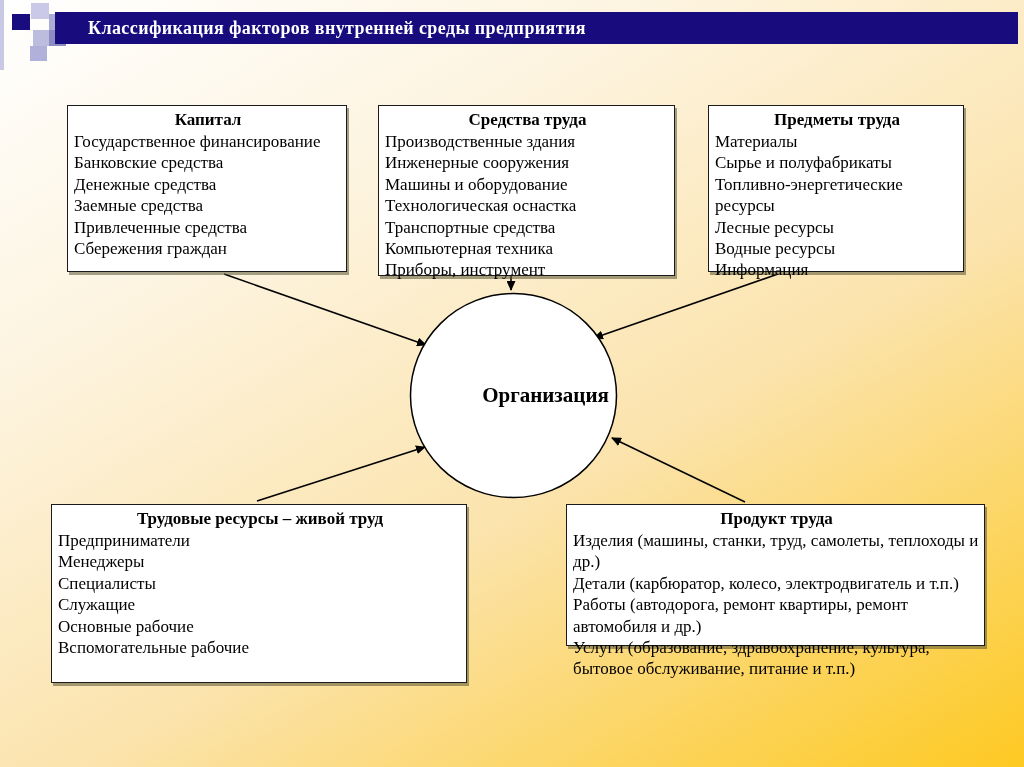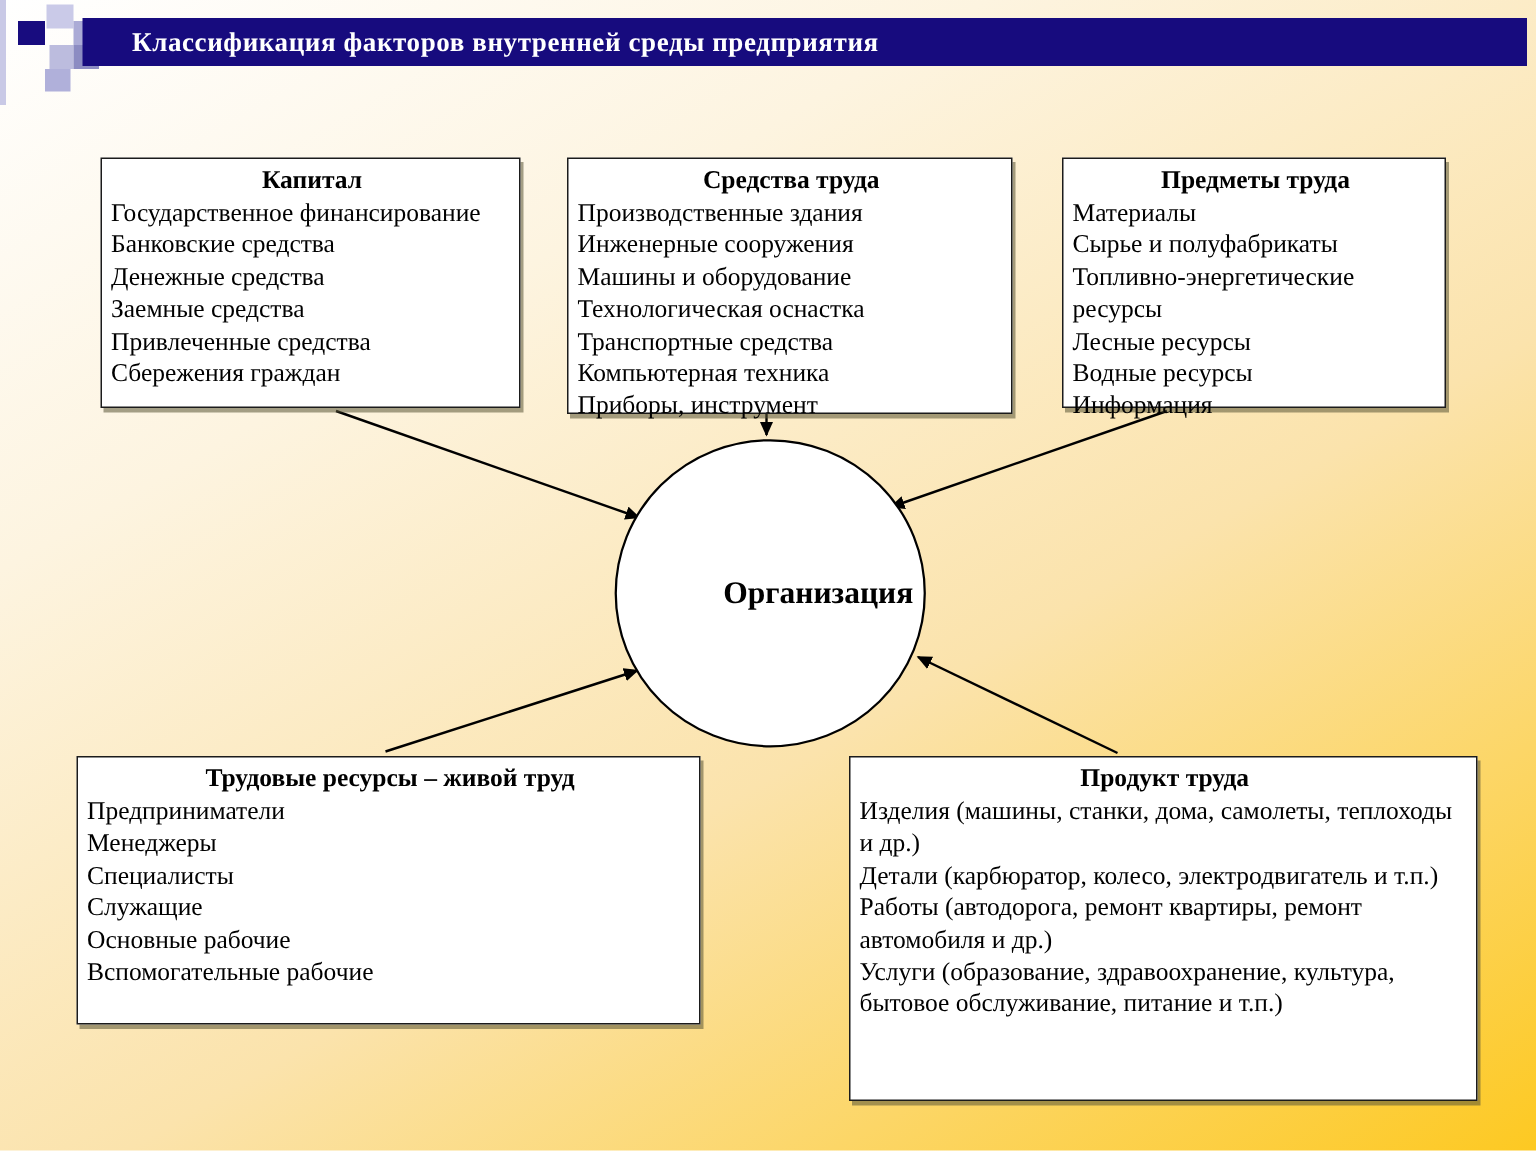--- a/index.html
+++ b/index.html
@@ -34,21 +34,21 @@
     box-shadow:2px 3px 0 rgba(90,85,55,.55);
     box-sizing:border-box; padding:2px 4px 0 6px;
     font-size:17px; line-height:21.4px;
   }
   .box h3 { margin:0; padding:0; text-align:center; font-size:17px; font-weight:bold; line-height:23px; }
   .box .item { margin:0; }
   .box-capital  { left:67px;  top:105px; width:280px; height:167px; }
   .box-means    { left:378px; top:105px; width:297px; height:171px; }
   .box-objects  { left:708px; top:105px; width:256px; height:167px; }
   .box-labor    { left:51px;  top:504px; width:416px; height:179px; }
-  .box-product  { left:566px; top:504px; width:419px; height:230px; }
+  .box-product  { left:566px; top:504px; width:419px; height:142px; }
   
   .org-label {
     position:absolute; left:413px; top:383px; width:201px; text-align:center;
     font-size:21px; font-weight:bold;padding-left:32px;
   }
 </style>
 </head>
 <body>
 
 <div class="slide">
@@ -117,19 +117,19 @@
     <div class="item">Предприниматели</div>
     <div class="item">Менеджеры</div>
     <div class="item">Специалисты</div>
     <div class="item">Служащие</div>
     <div class="item">Основные рабочие</div>
     <div class="item">Вспомогательные рабочие</div>
   </div>
 
   <div class="box box-product">
     <h3>Продукт труда</h3>
-    <div class="item">Изделия (машины, станки, дома, самолеты, теплоходы и др.)</div>
+    <div class="item">Изделия (машины, станки, труд, самолеты, теплоходы и др.)</div>
     <div class="item">Детали (карбюратор, колесо, электродвигатель и т.п.)</div>
     <div class="item">Работы (автодорога, ремонт  квартиры, ремонт автомобиля и др.)</div>
     <div class="item">Услуги (образование, здравоохранение, культура, бытовое обслуживание, питание и т.п.)</div>
   </div>
 
 </div>
 
 </body></html>

